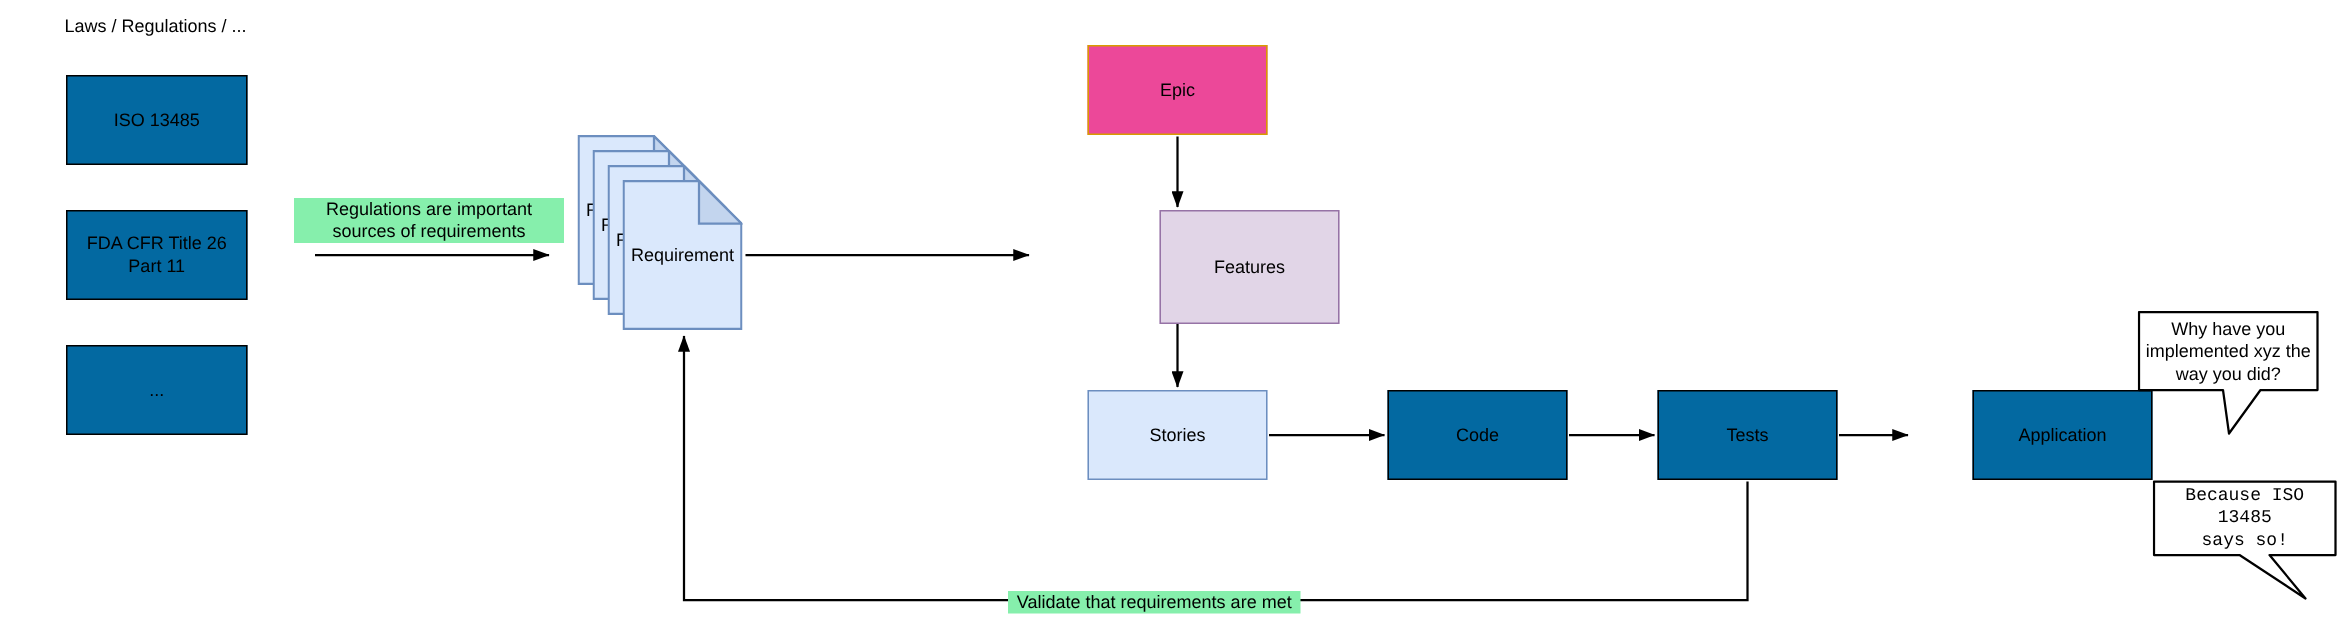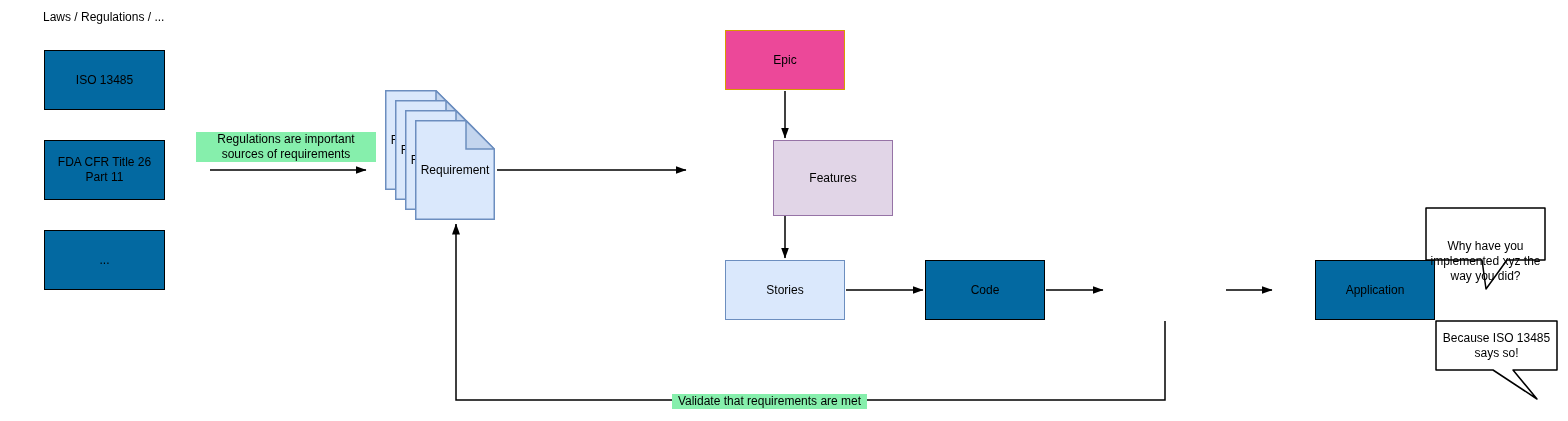--- a/index.html
+++ b/index.html
@@ -127,36 +127,39 @@
   <div class="box features" style="left:725px; top:140px; width:120px; height:76px;margin-left:48px;">
     <span class="box-label">Features</span>
   </div>
   <div class="box" style="left:925px; top:260px; width:120px; height:60px;">
     <span class="box-label">Code</span>
   </div>
 
   <div class="box stories" style="left:725px; top:260px; width:120px; height:60px;">
     <span class="box-label">Stories</span>
   </div>
+  <div class="box" style="left:1105px; top:260px; width:120px; height:60px;">
+    <span class="box-label">Tests</span>
+  </div>
   <div class="box" style="left:1275px; top:260px; width:120px; height:60px;margin-left:40px;">
     <span class="box-label">Application</span>
   </div>
 
   <div class="edge-label" style="left:672px; top:394px; width:195px; z-index:5;">Validate that requirements are met</div>
 
   <div class="bubble" style="left:1425px; top:207px; width:121px; height:84px;">
     <svg width="121" height="84" viewBox="0 0 121 84">
       <path d="M1,1 L120,1 L120,53 L82,53 L61,82 L57,53 L1,53 Z" fill="#ffffff" stroke="#000000" stroke-width="1.5" stroke-linejoin="round"></path>
     </svg>
-    <div class="bubble-text" style="height:52px;margin-top:27px;">Why have you
+    <div class="bubble-text" style="height:52px;">Why have you
 implemented xyz the
 way you did?</div>
   </div>
 
-  <div class="bubble" style="left:1435px; top:320px; width:123px; height:81px;">
+  <div class="bubble" style="left:1435px; top:320px; width:123px; height:81px;font-family:Liberation Mono, monospace;">
     <svg width="123" height="81" viewBox="0 0 123 81">
       <path d="M1,1 L122,1 L122,50 L78,50 L102,79 L58,50 L1,50 Z" fill="#ffffff" stroke="#000000" stroke-width="1.5" stroke-linejoin="round"></path>
     </svg>
     <div class="bubble-text" style="height:49px;">Because ISO 13485
 says so!</div>
   </div>
 
 </div>
 
 </body></html>

